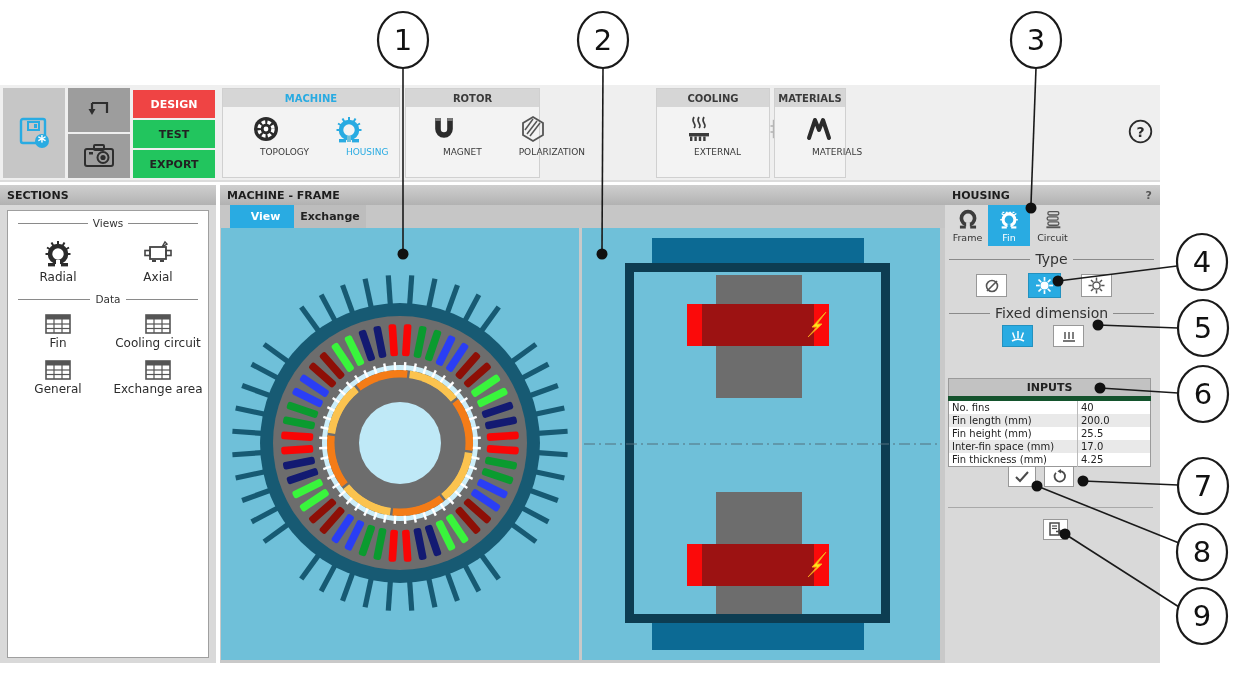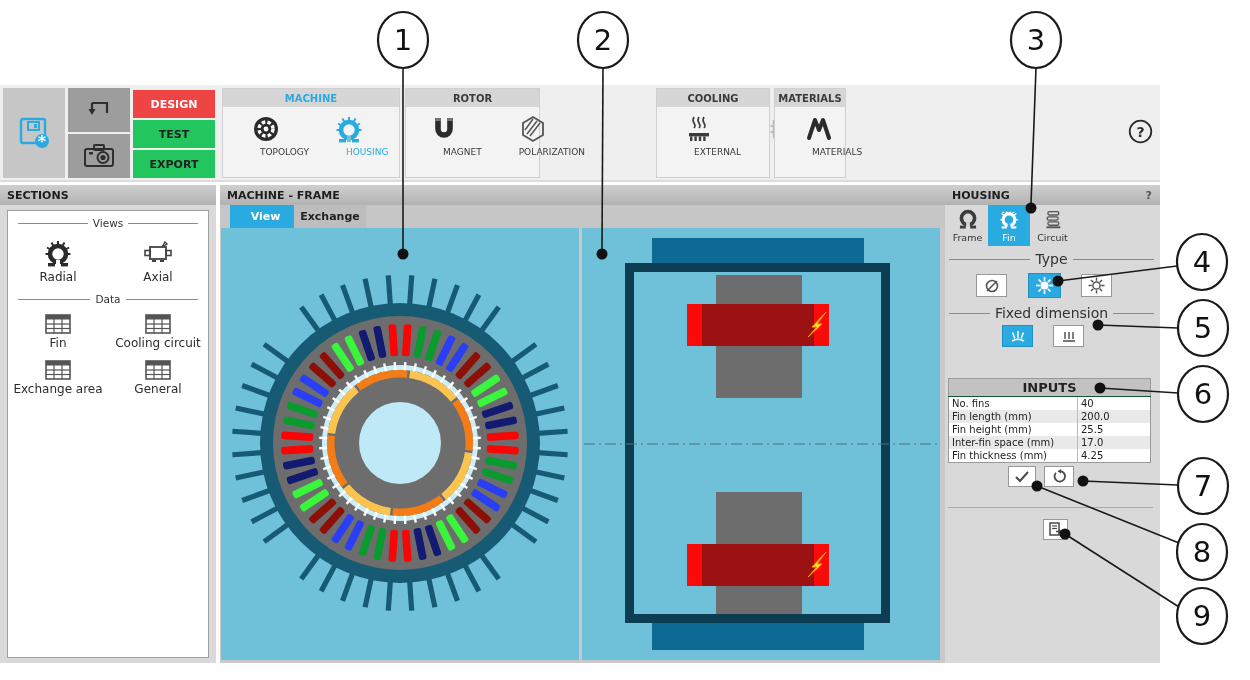--- a/index.html
+++ b/index.html
@@ -50,21 +50,21 @@
   .htab span{font-size:9.5px;color:#333;}
   .htab.active{background:#29abe2;}
   .htab.active span{color:#fff;}
   .hdivider{position:absolute;left:4px;right:6px;display:flex;align-items:center;color:#333;font-size:14px;}
   .hdivider:before,.hdivider:after{content:"";flex:1;border-top:1px solid #8a8a8a;}
   .hdivider:before{margin-right:5px;}.hdivider:after{margin-left:5px;}
   .sq-btn{position:absolute;background:#fff;border:1px solid #989898;box-sizing:border-box;
     display:flex;align-items:center;justify-content:center;cursor:pointer;}
   .sq-btn.sel{background:#29abe2;border-color:#2391bf;}
   #inputs-table{position:absolute;left:3px;top:193px;width:203px;border:1px solid #9a9a9a;border-collapse:collapse;background:#fff;}
-  #inputs-table th{height:15px;background:#c2c2c2;font-size:13px;font-weight:bold;color:#222;border-bottom:1px solid #14532d;}
+  #inputs-table th{height:15px;background:#c2c2c2;font-size:11px;font-weight:bold;color:#222;border-bottom:5px solid #14532d;}
   #inputs-table td{height:13px;font-size:10px;color:#222;padding:0 3px;white-space:nowrap;}
   #inputs-table tr:nth-child(even) td{background:#e9e9e9;}
   #inputs-table td:last-child{border-left:1px solid #bbb;width:66px;}
   #hr2{position:absolute;left:3px;right:7px;top:322px;border-top:1px solid #a9a9a9;}
   
   #callout-overlay{position:absolute;left:0;top:0;pointer-events:none;}
   svg{display:block;}
 </style>
 </head>
 <body>
@@ -293,32 +293,32 @@
           </div>
           <div class="sec-item">
             <svg width="26" height="20" viewBox="0 0 26 20">
               <rect x="1" y="1" width="24" height="18" fill="none" stroke="#555" stroke-width="1.6"></rect>
               <rect x="1" y="1" width="24" height="4.5" fill="#555"></rect>
               <line x1="1" y1="10" x2="25" y2="10" stroke="#555" stroke-width="1.2"></line>
               <line x1="1" y1="14.5" x2="25" y2="14.5" stroke="#555" stroke-width="1.2"></line>
               <line x1="9" y1="1" x2="9" y2="19" stroke="#555" stroke-width="1.2"></line>
               <line x1="17" y1="1" x2="17" y2="19" stroke="#555" stroke-width="1.2"></line>
             </svg>
-            <span>Exchange area</span>
+            <span>General</span>
           </div>
           <div class="sec-item">
             <svg width="26" height="20" viewBox="0 0 26 20">
               <rect x="1" y="1" width="24" height="18" fill="none" stroke="#555" stroke-width="1.6"></rect>
               <rect x="1" y="1" width="24" height="4.5" fill="#555"></rect>
               <line x1="1" y1="10" x2="25" y2="10" stroke="#555" stroke-width="1.2"></line>
               <line x1="1" y1="14.5" x2="25" y2="14.5" stroke="#555" stroke-width="1.2"></line>
               <line x1="9" y1="1" x2="9" y2="19" stroke="#555" stroke-width="1.2"></line>
               <line x1="17" y1="1" x2="17" y2="19" stroke="#555" stroke-width="1.2"></line>
             </svg>
-            <span>General</span>
+            <span>Exchange area</span>
           </div>
         </div>
     </div>
   </div>
 
   <div id="main-panel">
     <div class="panel-header">MACHINE - FRAME</div>
     <div id="view-tabstrip">
       <div class="vtab active" style="left:10px;width:71px">View</div>
       <div class="vtab" style="left:74px;width:72px">Exchange</div>

